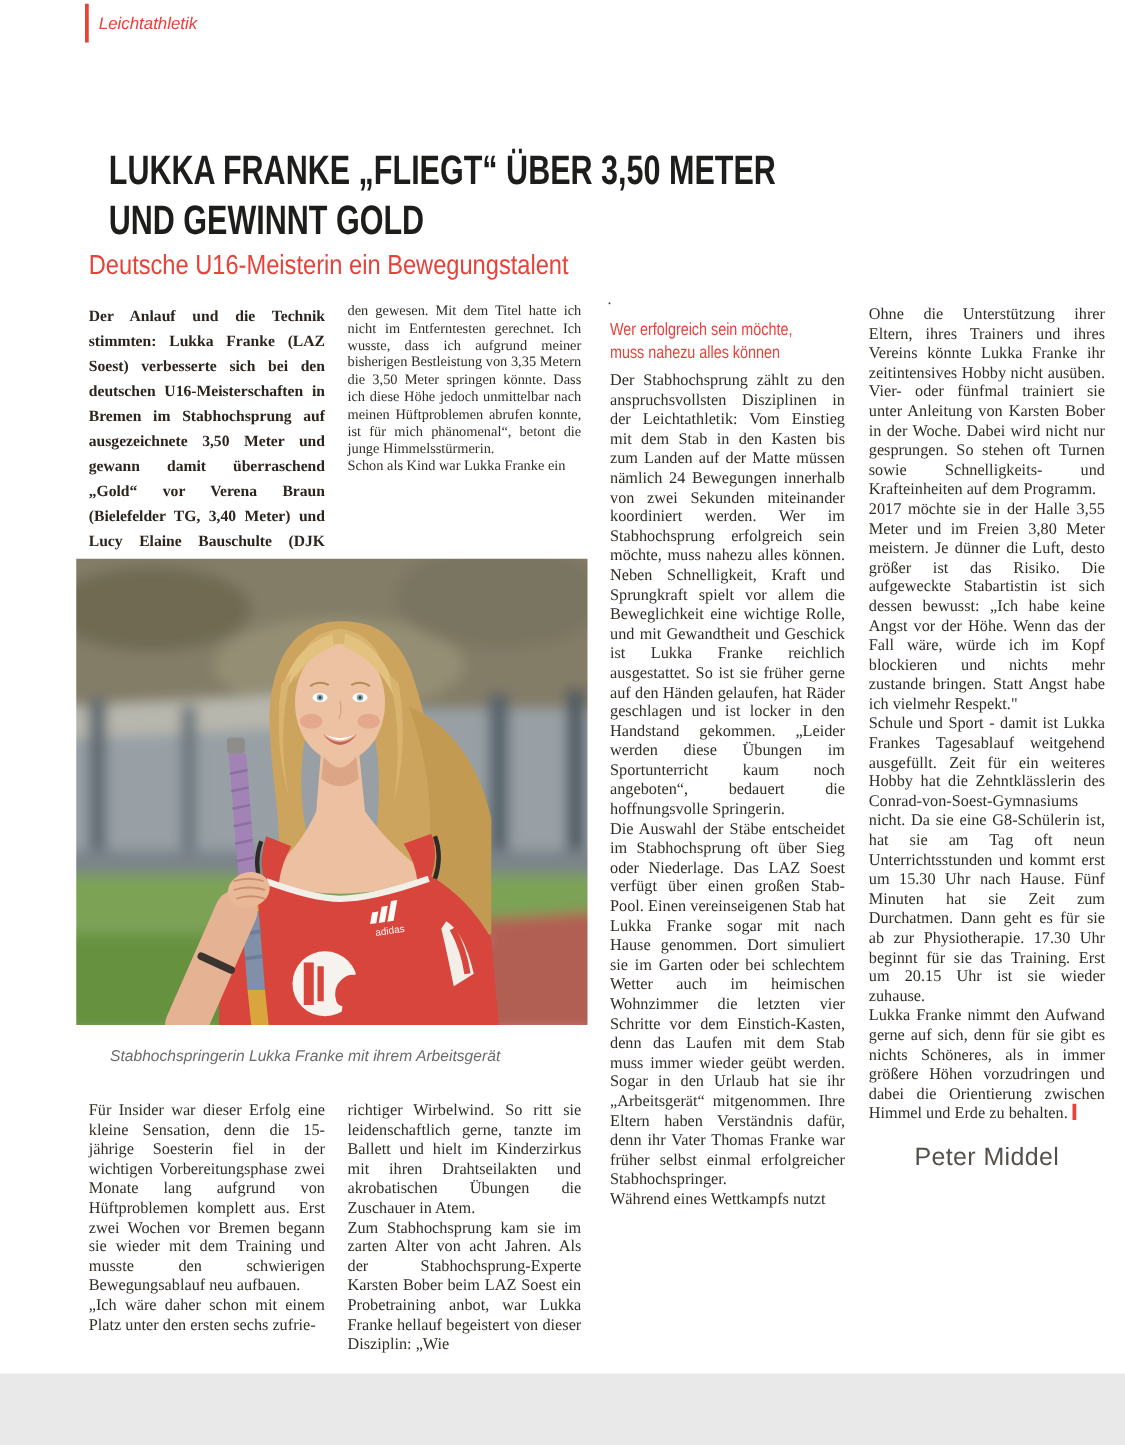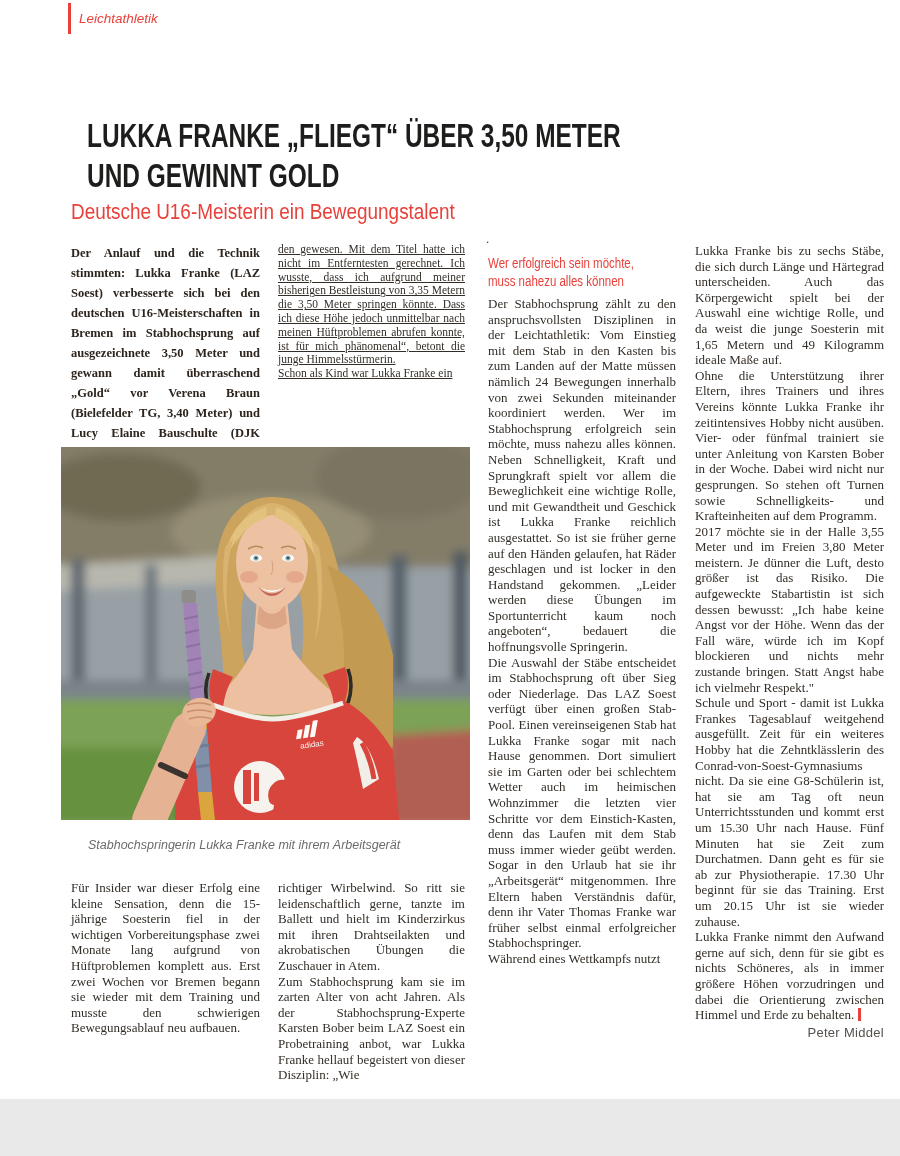--- a/index.html
+++ b/index.html
@@ -18,37 +18,37 @@
   .hl-line { display:block; white-space:nowrap; transform:scaleX(0.74); transform-origin:0 50%; }
 
   .subhead { left:71px; top:199px; font-family:"Liberation Sans", sans-serif;
              font-size:22px; color:#e8413a; white-space:nowrap;
              transform:scaleX(0.86); transform-origin:0 50%; }
 
   
   .bodytext { font-size:13px; line-height:15.6px; text-align:justify;
               color:#332d27; hyphens:auto; -webkit-hyphens:auto; }
   .bodytext p { margin:0; }
-  .small { font-size:11.5px; line-height:13.8px;text-decoration:underline; }
+  .small { font-size:11.5px; line-height:13.8px; }
   .intro { font-weight:bold; font-size:12.5px; line-height:20px; text-align:justify;
            color:#2c241d; hyphens:auto; }
 
   .colsub { margin:12px 0 6px 0; font-family:"Liberation Sans", sans-serif;
             font-size:14px; line-height:17.5px; color:#e8413a; }
   .colsub span { display:block; white-space:nowrap; transform:scaleX(0.82); transform-origin:0 50%; }
 
   .straydot { left:486px; top:231px; font-size:13px; color:#444; }
 
   .caption { left:88px; top:838px; font-family:"Liberation Sans", sans-serif;
              font-style:italic; font-size:12.5px; color:#6b6b6b; }
 
   .endmark { display:inline-block; width:2.5px; height:13px; background:#e8413a;
              margin-left:4px; vertical-align:-2px; }
-  .byline { margin-top:2px; font-family:"Liberation Sans", sans-serif; font-size:13px;
-            color:#55504c; text-align:right; letter-spacing:0.3px; }
+  .byline { margin-top:21px; font-family:"Liberation Sans", sans-serif; font-size:20px;
+            color:#55504c; text-align:center; letter-spacing:0.3px; }
 
   
   .footer { left:36px; top:1099px; display:flex; align-items:center; gap:14px;
             font-family:"Liberation Sans", sans-serif; }
   .pagenum { font-size:23px; color:#3d3d3c; }
   .magname { font-size:14.5px; }
   .mag-light { color:#3b82f6; }
   .mag-bold  { color:#e23a31; font-weight:bold; }
   .issue { font-size:15px; color:#0c4a6e; }
 
@@ -82,21 +82,20 @@
     <div class="colsub">
       <span>Wer erfolgreich sein möchte,</span>
       <span>muss nahezu alles können</span>
     </div>
     <p>Der Stabhochsprung zählt zu den anspruchsvollsten Disziplinen in der Leichtathletik: Vom Einstieg mit dem Stab in den Kasten bis zum Landen auf der Matte müssen nämlich 24 Bewegungen innerhalb von zwei Sekunden miteinander koordiniert werden. Wer im Stabhochsprung erfolgreich sein möchte, muss nahezu alles können. Neben Schnelligkeit, Kraft und Sprungkraft spielt vor allem die Beweglichkeit eine wichtige Rolle, und mit Gewandtheit und Geschick ist Lukka Franke reichlich ausgestattet. So ist sie früher gerne auf den Händen gelaufen, hat Räder geschlagen und ist locker in den Handstand gekommen. „Leider werden diese Übungen im Sportunterricht kaum noch angeboten“, bedauert die hoffnungsvolle Springerin.</p>
     <p>Die Auswahl der Stäbe entscheidet im Stabhochsprung oft über Sieg oder Niederlage. Das LAZ Soest verfügt über einen großen Stab-Pool. Einen vereinseigenen Stab hat Lukka Franke sogar mit nach Hause genommen. Dort simuliert sie im Garten oder bei schlechtem Wetter auch im heimischen Wohnzimmer die letzten vier Schritte vor dem Einstich-Kasten, denn das Laufen mit dem Stab muss immer wieder geübt werden. Sogar in den Urlaub hat sie ihr „Arbeitsgerät“ mitgenommen. Ihre Eltern haben Verständnis dafür, denn ihr Vater Thomas Franke war früher selbst einmal erfolgreicher Stabhochspringer.</p>
     <p>Während eines Wettkampfs nutzt</p>
   </div>
 
   <div class="abs bodytext" style="left:695px; top:243px; width:189px;">
-    <p>Lukka Franke bis zu sechs Stäbe, die sich durch Länge und Härtegrad unterscheiden. Auch das Körpergewicht spielt bei der Auswahl eine wichtige Rolle, und da weist die junge Soesterin mit 1,65 Metern und 49 Kilogramm ideale Maße auf.</p>
     <p>Ohne die Unterstützung ihrer Eltern, ihres Trainers und ihres Vereins könnte Lukka Franke ihr zeitintensives Hobby nicht ausüben. Vier- oder fünfmal trainiert sie unter Anleitung von Karsten Bober in der Woche. Dabei wird nicht nur gesprungen. So stehen oft Turnen sowie Schnelligkeits- und Krafteinheiten auf dem Programm.</p>
     <p>2017 möchte sie in der Halle 3,55 Meter und im Freien 3,80 Meter meistern. Je dünner die Luft, desto größer ist das Risiko. Die aufgeweckte Stabartistin ist sich dessen bewusst: „Ich habe keine Angst vor der Höhe. Wenn das der Fall wäre, würde ich im Kopf blockieren und nichts mehr zustande bringen. Statt Angst habe ich vielmehr Respekt."</p>
     <p>Schule und Sport - damit ist Lukka Frankes Tagesablauf weitgehend ausgefüllt. Zeit für ein weiteres Hobby hat die Zehntklässlerin des Conrad-von-Soest-Gymnasiums nicht. Da sie eine G8-Schülerin ist, hat sie am Tag oft neun Unterrichtsstunden und kommt erst um 15.30 Uhr nach Hause. Fünf Minuten hat sie Zeit zum Durchatmen. Dann geht es für sie ab zur Physiotherapie. 17.30 Uhr beginnt für sie das Training. Erst um 20.15 Uhr ist sie wieder zuhause.</p>
     <p><span>Lukka Franke nimmt den Aufwand gerne auf sich, denn für sie gibt es nichts Schöneres, als in immer größere Höhen vorzudringen und dabei die Orientierung zwischen Himmel und Erde zu behalten.</span><span class="endmark"></span></p>
     <div class="byline">Peter Middel</div>
   </div>
 
   <svg class="abs photo" viewBox="0 0 409 373" xmlns="http://www.w3.org/2000/svg">
     <defs>
         <filter id="bgblur" x="-15%" y="-15%" width="130%" height="130%">
@@ -211,20 +210,21 @@
           <path d="M126,265 q12,-4 25,0"></path>
           <path d="M128,272 q11,-4 23,0"></path>
       </g>
     </g>
   </svg>
 
   <div class="abs caption">Stabhochspringerin Lukka Franke mit ihrem Arbeitsgerät</div>
 
   <div class="abs bodytext" style="left:71px; top:880px; width:189px;">
     <p>Für Insider war dieser Erfolg eine kleine Sensation, denn die 15-jährige Soesterin fiel in der wichtigen Vorbereitungsphase zwei Monate lang aufgrund von Hüftproblemen komplett aus. Erst zwei Wochen vor Bremen begann sie wieder mit dem Training und musste den schwierigen Bewegungsablauf neu aufbauen.</p>
+    <p>„Ich wäre daher schon mit einem Platz unter den ersten sechs zufrie-</p>
   </div>
 
   <div class="abs bodytext" style="left:278px; top:880px; width:187px;">
     <p>richtiger Wirbelwind. So ritt sie leidenschaftlich gerne, tanzte im Ballett und hielt im Kinderzirkus mit ihren Drahtseilakten und akrobatischen Übungen die Zuschauer in Atem.</p>
     <p>Zum Stabhochsprung kam sie im zarten Alter von acht Jahren. Als der Stabhochsprung-Experte Karsten Bober beim LAZ Soest ein Probetraining anbot, war Lukka Franke hellauf begeistert von dieser Disziplin: „Wie</p>
   </div>
 
   <div class="abs footer">
     <span class="pagenum">50</span>
     <span class="magname"><span class="mag-light">Westfalen</span><span class="mag-bold">Bober</span></span>

